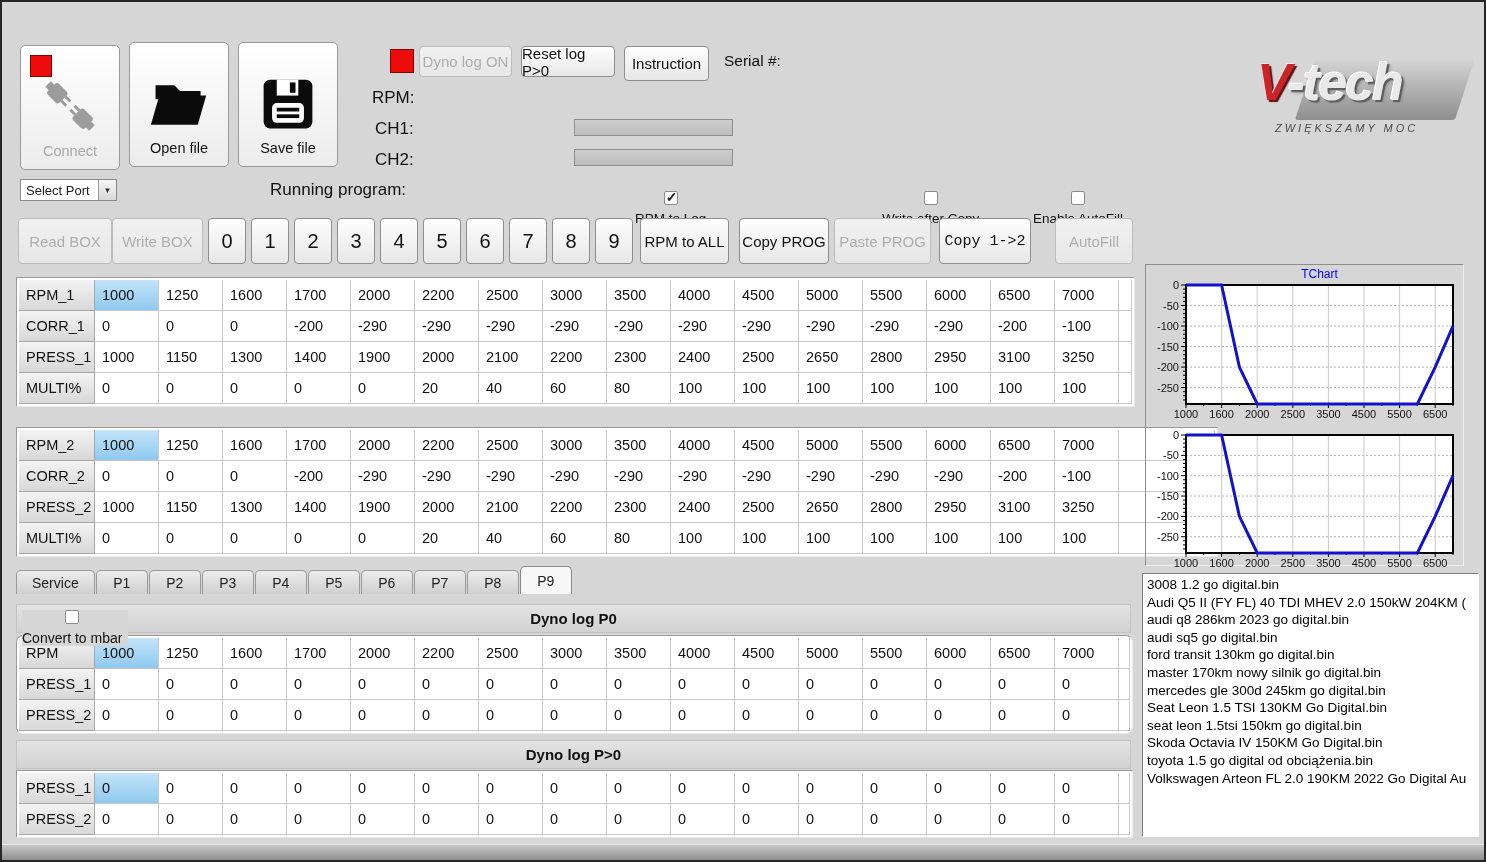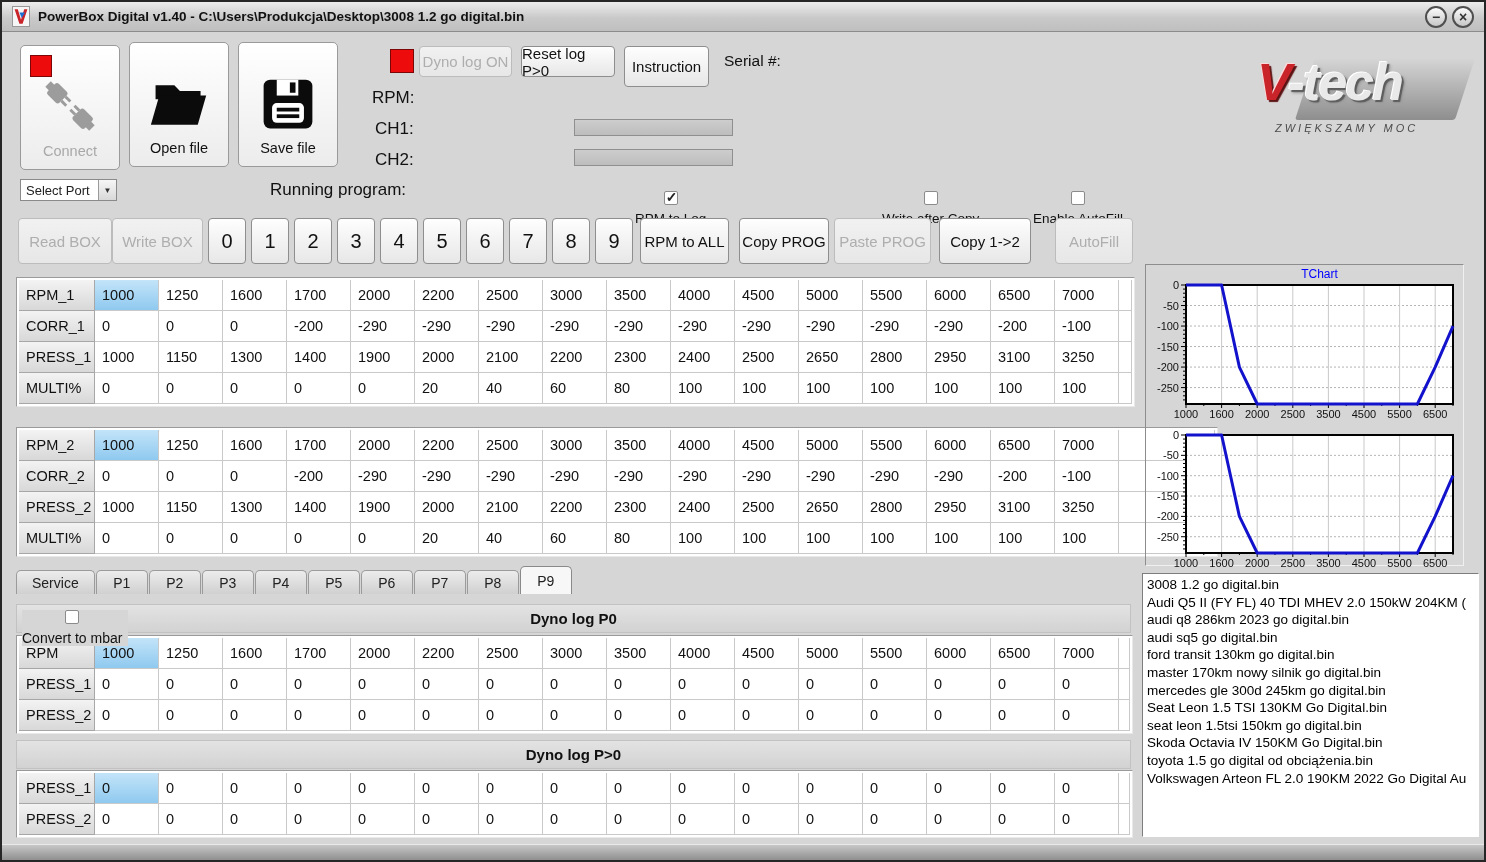--- a/index.html
+++ b/index.html
@@ -97,31 +97,20 @@
     font-style:italic; font-weight:500; }
   
   .bottombar { position:absolute; left:2px; right:2px; bottom:2px; height:16px;
     background:linear-gradient(#c7c7c7,#8f8f8f); border-top:1px solid #e8e8e8; }
 </style>
 </head>
 <body>
 
 <div class="window">
 
-  <div class="titlebar">
-    <svg class="tb-logo iconsvg" viewBox="0 0 20 22">
-      <path d="M2 2 L8 20 L12 20 L18 2 L14 2 L10 15 L6 2 Z" fill="#c8242a"></path>
-      <path d="M8 6 L15 6 L11 13 Z" fill="#1a6fd4"></path>
-    </svg>
-    <span class="tb-title">PowerBox Digital v1.40 - C:\Users\Produkcja\Desktop\3008 1.2 go digital.bin</span>
-    <div class="tb-btns">
-      <div class="tb-btn">−</div>
-      <div class="tb-btn">×</div>
-    </div>
-  </div>
 
   <div class="client">
 
     <div class="bigbtn disabled" style="left:18px;top:13px;">
       <div class="led"></div>
       <svg class="iconsvg" width="62" height="62" viewBox="0 0 64 64">
         <g fill="#9c9c9c" transform="rotate(45 32 32)">
           <rect x="5" y="24" width="17" height="16" rx="3"></rect>
           <rect x="22" y="27" width="7" height="3"></rect>
           <rect x="22" y="33" width="7" height="3"></rect>
@@ -158,21 +147,21 @@
     </div>
 
     <div class="selectport" style="left:18px;top:147px;">
       <span class="sp-label">Select Port</span>
       <span class="sp-arrow">▼</span>
     </div>
 
     <div class="led abs" style="left:388px;top:17px;width:24px;height:24px;"></div>
     <div class="btn disabled abs" style="left:417px;top:14px;width:93px;height:31px;">Dyno log ON</div>
     <div class="btn abs" style="left:519px;top:14px;width:94px;height:31px;">Reset log P&gt;0</div>
-    <div class="btn abs" style="left:622px;top:14px;width:85px;height:41px;">Instruction</div>
+    <div class="btn abs" style="left:622px;top:14px;width:85px;height:35px;">Instruction</div>
     <div class="abs" style="left:722px;top:20px;font-size:15.5px;color:#111;">Serial #:</div>
 
     <div class="biglabel abs" style="left:370px;top:56px;">RPM:</div>
     <div class="biglabel abs" style="left:373px;top:87px;">CH1:</div>
     <div class="biglabel abs" style="left:373px;top:118px;">CH2:</div>
     <div class="chbar" style="left:572px;top:87px;"></div>
     <div class="chbar" style="left:572px;top:117px;"></div>
     <div class="biglabel abs" style="left:268px;top:148px;">Running program:</div>
 
     <div class="checkbox abs checked" style="left:633px;top:159px;">
@@ -199,21 +188,21 @@
           <div class="btn numbtn">4</div>
           <div class="btn numbtn">5</div>
           <div class="btn numbtn">6</div>
           <div class="btn numbtn">7</div>
           <div class="btn numbtn">8</div>
           <div class="btn numbtn">9</div>
         </span>
       <div class="btn" style="width:89px;margin-left:7px;">RPM to ALL</div>
       <div class="btn" style="width:90px;margin-left:10px;">Copy PROG</div>
       <div class="btn disabled" style="width:97px;margin-left:5px;">Paste PROG</div>
-      <div class="btn" style="width:92px;margin-left:8px;">Copy 1-&gt;2</div>
+      <div class="btn" style="width:92px;margin-left:8px;font-family:Liberation Mono, monospace;">Copy 1-&gt;2</div>
       <div class="btn disabled" style="width:78px;margin-left:24px;">AutoFill</div>
     </div>
 
     <div class="tpanel" style="left:14px;top:245px;width:1119px;" id="table1">
         <div class="trow">
           <div class="tcell th">RPM_1</div>
           <div class="tcell sel">1000</div>
           <div class="tcell">1250</div>
           <div class="tcell">1600</div>
           <div class="tcell">1700</div>
@@ -388,21 +377,21 @@
         <div class="tab active">P9</div>
       </div>
 
     <div class="band" style="top:572px;">
       <span class="band-title">Dyno log  P0</span>
     </div>
     <div class="checkbox abs" style="left:20px;top:578px;background:#d6d6d6;z-index:2;padding-right:6px;">
       <span class="cb-box"></span>
       <span class="cb-label" style="font-size:14px;">Convert to mbar</span>
     </div>
-    <div class="tpanel" style="left:14px;top:603px;width:1117px;" id="tableP0">
+    <div class="tpanel" style="left:14px;top:603px;width:1117px;border-radius:7px;" id="tableP0">
         <div class="trow">
           <div class="tcell th">RPM</div>
           <div class="tcell sel">1000</div>
           <div class="tcell">1250</div>
           <div class="tcell">1600</div>
           <div class="tcell">1700</div>
           <div class="tcell">2000</div>
           <div class="tcell">2200</div>
           <div class="tcell">2500</div>
           <div class="tcell">3000</div>

